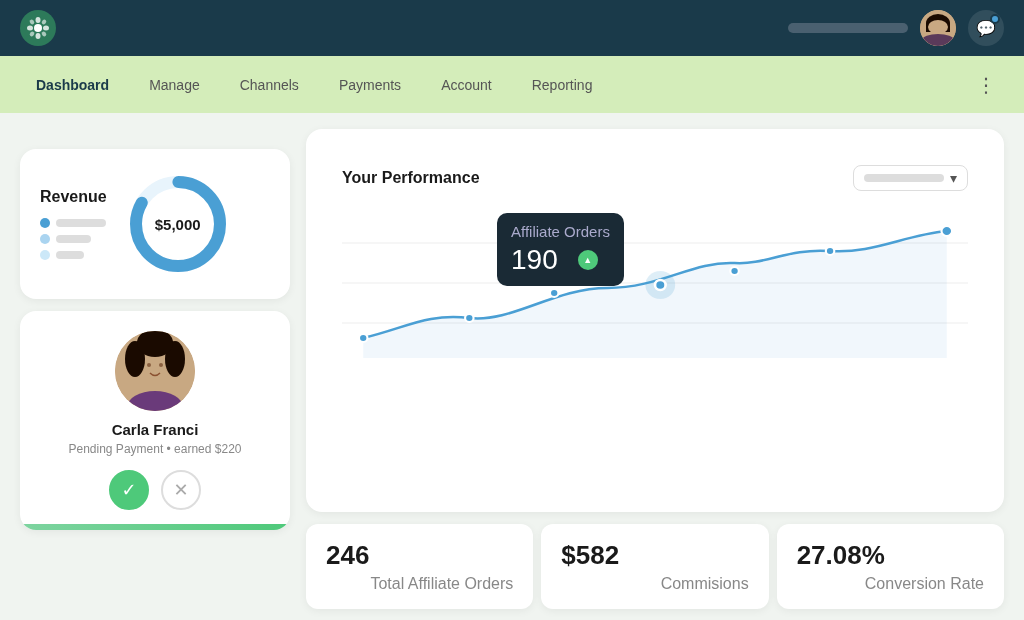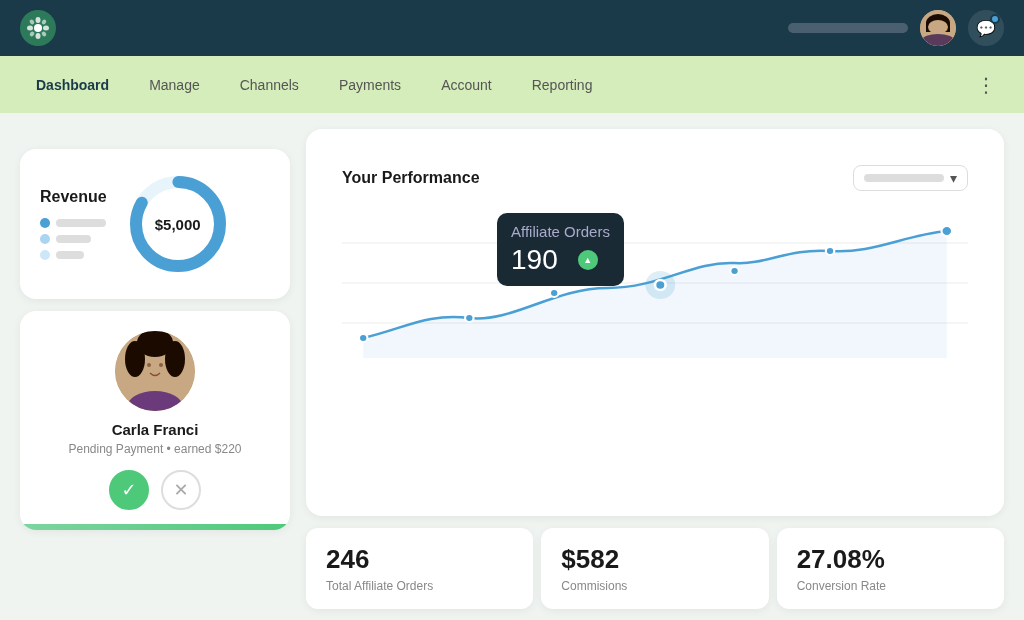--- a/index.html
+++ b/index.html
@@ -216,21 +216,21 @@
       display: flex; gap: 8px;
     }
     .stat-card {
       flex: 1;
       background: white;
       border-radius: 12px;
       padding: 16px 20px;
       box-shadow: 0 2px 8px rgba(0,0,0,0.06);
     }
     .stat-value { font-size: 26px; font-weight: 800; color: #1a1a1a; margin-bottom: 4px; }
-    .stat-label { font-size: 12px; color: #888; }
+    .stat-label { font-size: 16px; color: #888; text-align: right; }
   </style>
 </head>
 <body>
 
 <div class="topbar">
   <div class="topbar-logo">
     <svg width="22" height="22" viewBox="0 0 22 22" fill="none">
       <circle cx="11" cy="11" r="4" fill="white"></circle>
       <ellipse cx="11" cy="3" rx="2.5" ry="3" fill="white" opacity="0.8"></ellipse>
       <ellipse cx="11" cy="19" rx="2.5" ry="3" fill="white" opacity="0.8"></ellipse>

